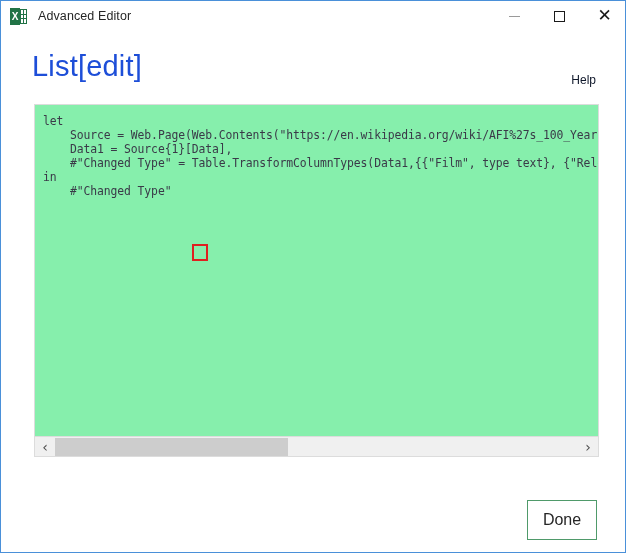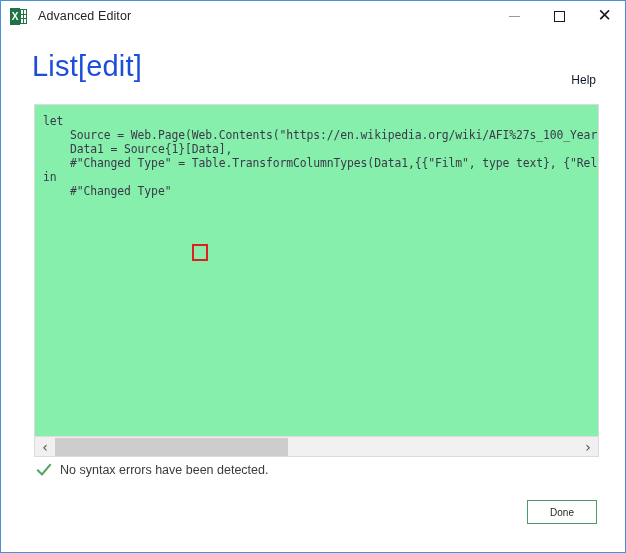--- a/index.html
+++ b/index.html
@@ -205,22 +205,22 @@
     white-space: nowrap;
   }
   
   #footer {
     position: absolute;
     right: 28px; top: 500px;
     display: flex;
     gap: 10px;
   }
   .btn {
-    width: 70px; height: 24px;
-    font-size: 10px;
+    width: 70px; height: 40px;
+    font-size: 16px;
     font-family: "Liberation Sans", sans-serif;
     color: #262626;
     background: #ffffff;
     display: flex;
     align-items: center;
     justify-content: center;
     padding: 8px;
   }
   #btn-done { border: 1.4px solid #4f9a6a; }
   #btn-cancel { border: 1px solid #c8c8c8; }
@@ -264,26 +264,18 @@
   </div>
 
   <div id="hscroll">
     <div class="sb-arrow">‹</div>
     <div id="sb-track">
       <div id="sb-thumb" style="width: 44.5%;"></div>
     </div>
     <div class="sb-arrow">›</div>
   </div>
 
-  <div id="status">
-    <span id="status-check">
-      <svg width="16" height="16" viewBox="0 0 16 16">
-        <path d="M2 8.5 L6 12.5 L14 3" stroke="#55a562" stroke-width="2.1" fill="none" stroke-linecap="square"></path>
-      </svg>
-    </span>
-    <span id="status-text">No syntax errors have been detected.</span>
-  </div>
 
   <div id="footer">
     <button class="btn" id="btn-done">Done</button>
   </div>
 
 </div>
 
 </body></html>

